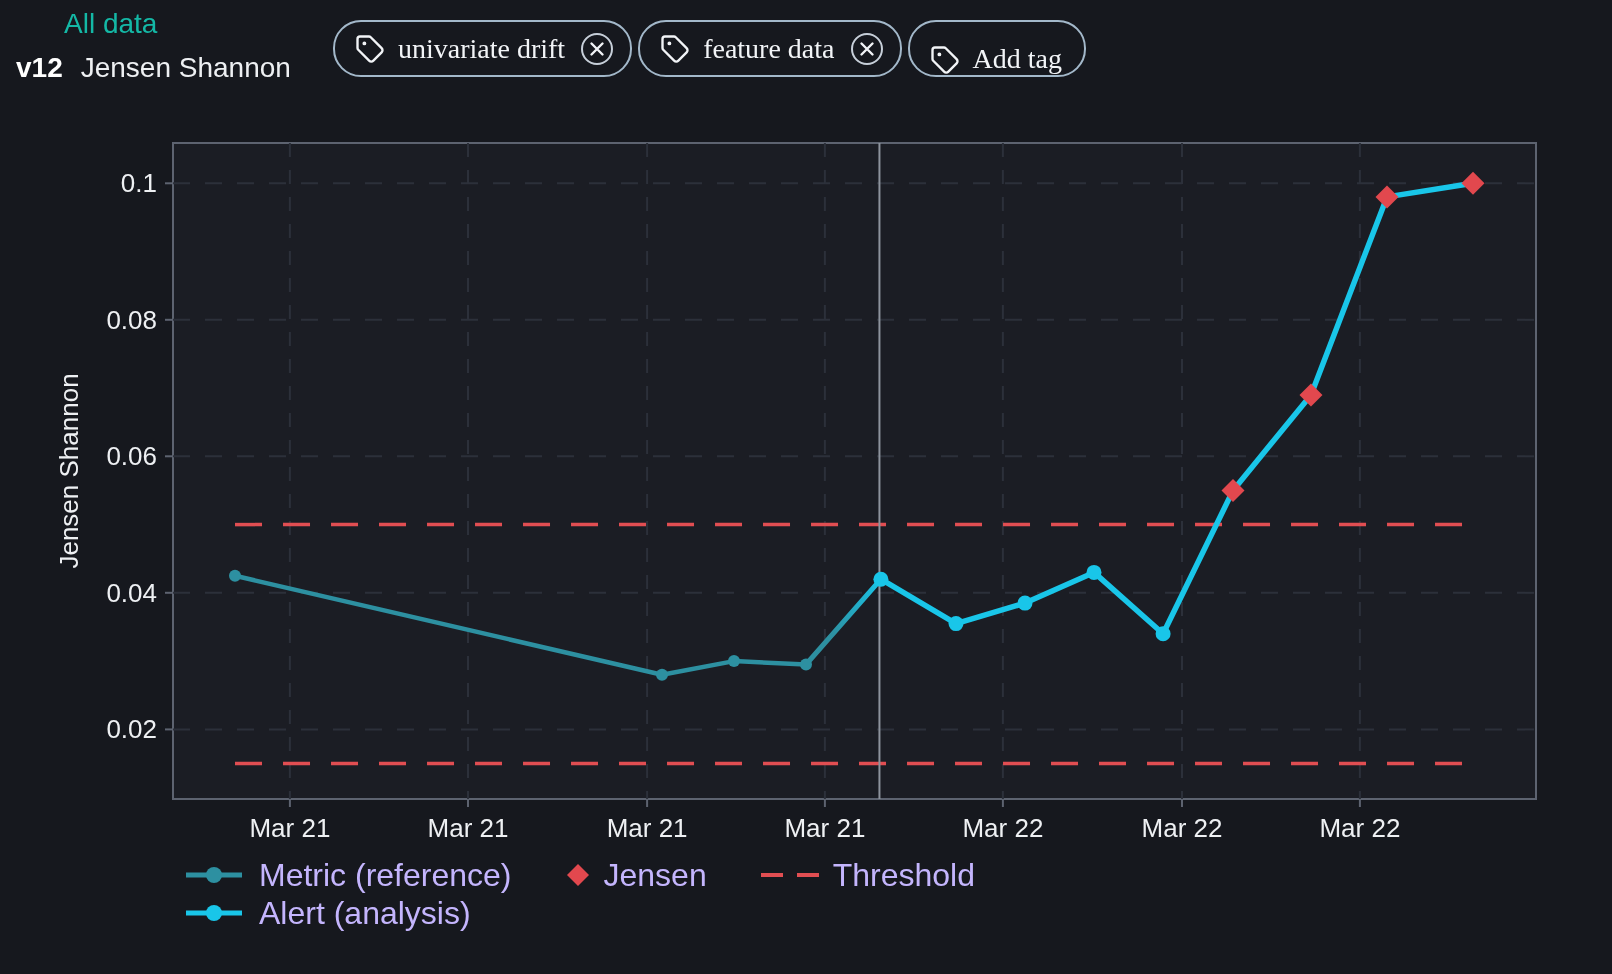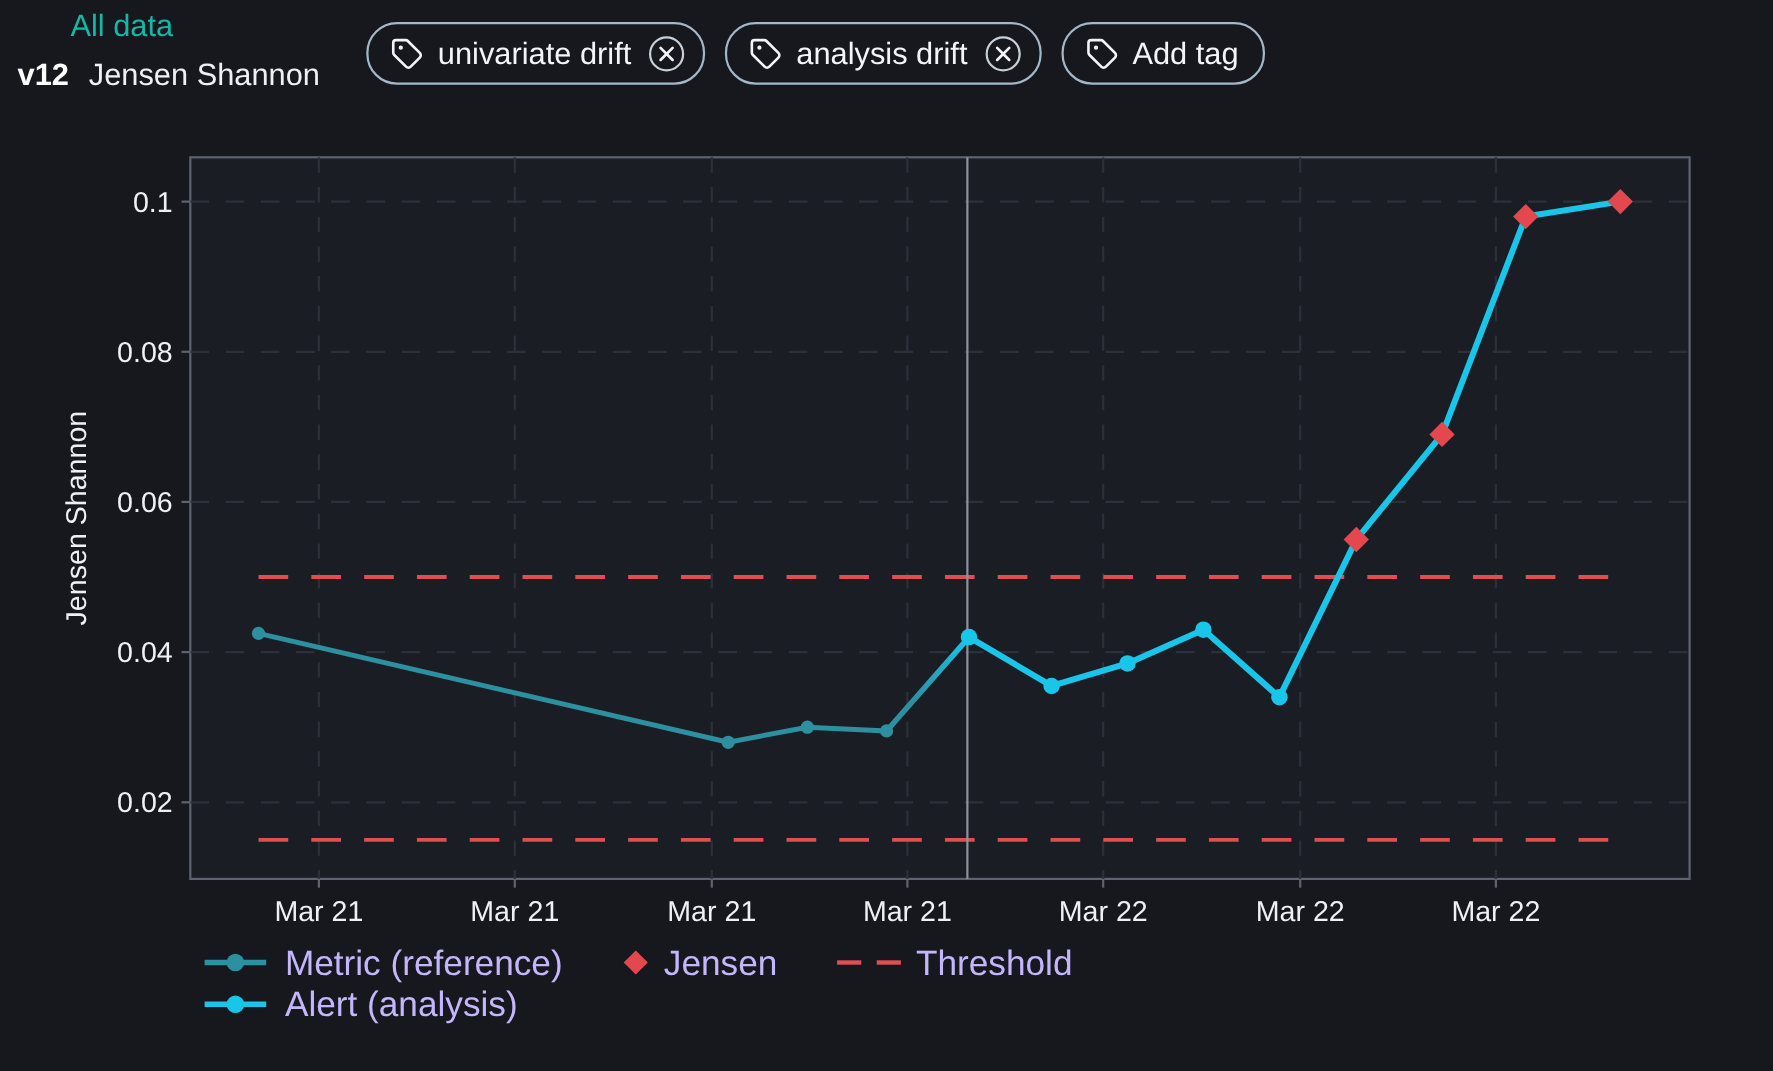--- a/index.html
+++ b/index.html
@@ -3,26 +3,26 @@
 <meta charset="utf-8">
 <style>
   html,body{margin:0;padding:0;background:#16181e;}
   #app{position:relative;width:1612px;height:974px;background:#16181e;overflow:hidden;
        font-family:"Liberation Sans",sans-serif;color:#eef0f3;}
   
   #breadcrumb{position:absolute;left:16px;top:8px;font-size:28px;color:#14b8a6;margin-left:48px;}
   #title-row{position:absolute;left:16px;top:52px;font-size:28px;color:#eef0f3;display:flex;gap:18px;align-items:baseline;}
   #title-row .version{font-weight:bold;color:#ffffff;}
   
-  #tags{position:absolute;left:333px;top:20px;display:flex;gap:18px;}
+  #tags{position:absolute;left:333px;top:20px;display:flex;gap:6px;font-family:Liberation Serif, serif;}
   .pill{height:53px;border:2px solid #a3b8ca;border-radius:28px;display:flex;align-items:center;
         gap:13px;padding:0 16px 0 20px;background:transparent;color:#f2f4f7;font-size:28px;cursor:pointer;}
   .pill .tag-ic{width:30px;height:30px;flex:0 0 auto;}
   .pill .close{width:34px;height:34px;flex:0 0 auto;margin-left:2px;cursor:pointer;}
-  .pill.add{padding-right:22px;}
+  .pill.add{padding-right:22px;align-items:flex-end;}
   
   #chart-layer{position:absolute;left:0;top:0;}
   
   #legend{position:absolute;left:183px;top:856px;font-size:32px;color:#c4b5fd;}
   .lg-row{display:flex;align-items:center;height:38px;}
   .lg-item{display:flex;align-items:center;gap:14px;margin-right:54px;cursor:pointer;}
   .lg-item svg{display:block;}
 </style>
 </head>
 <body>
@@ -45,21 +45,21 @@
       <svg class="close" viewBox="0 0 34 34" fill="none">
         <circle cx="17" cy="17" r="15" stroke="#c7cfd9" stroke-width="2"></circle>
         <path d="M11.5 11.5 L22.5 22.5 M22.5 11.5 L11.5 22.5" stroke="#f2f4f7" stroke-width="2.4" stroke-linecap="round"></path>
       </svg>
     </div>
     <div class="pill">
       <svg class="tag-ic" viewBox="0 0 24 24" fill="none" stroke="#f2f4f7" stroke-width="1.9" stroke-linejoin="round">
         <path d="M12.586 2.586A2 2 0 0 0 11.172 2H4a2 2 0 0 0-2 2v7.172a2 2 0 0 0 .586 1.414l8.704 8.704a2.426 2.426 0 0 0 3.42 0l6.58-6.58a2.426 2.426 0 0 0 0-3.42z"></path>
         <circle cx="7.5" cy="7.5" r="0.6" fill="#f2f4f7"></circle>
       </svg>
-      <span>analysis drift</span>
+      <span>feature data</span>
       <svg class="close" viewBox="0 0 34 34" fill="none">
         <circle cx="17" cy="17" r="15" stroke="#c7cfd9" stroke-width="2"></circle>
         <path d="M11.5 11.5 L22.5 22.5 M22.5 11.5 L11.5 22.5" stroke="#f2f4f7" stroke-width="2.4" stroke-linecap="round"></path>
       </svg>
     </div>
     <div class="pill add">
       <svg class="tag-ic" viewBox="0 0 24 24" fill="none" stroke="#f2f4f7" stroke-width="1.9" stroke-linejoin="round">
         <path d="M12.586 2.586A2 2 0 0 0 11.172 2H4a2 2 0 0 0-2 2v7.172a2 2 0 0 0 .586 1.414l8.704 8.704a2.426 2.426 0 0 0 3.42 0l6.58-6.58a2.426 2.426 0 0 0 0-3.42z"></path>
         <circle cx="7.5" cy="7.5" r="0.6" fill="#f2f4f7"></circle>
       </svg>

